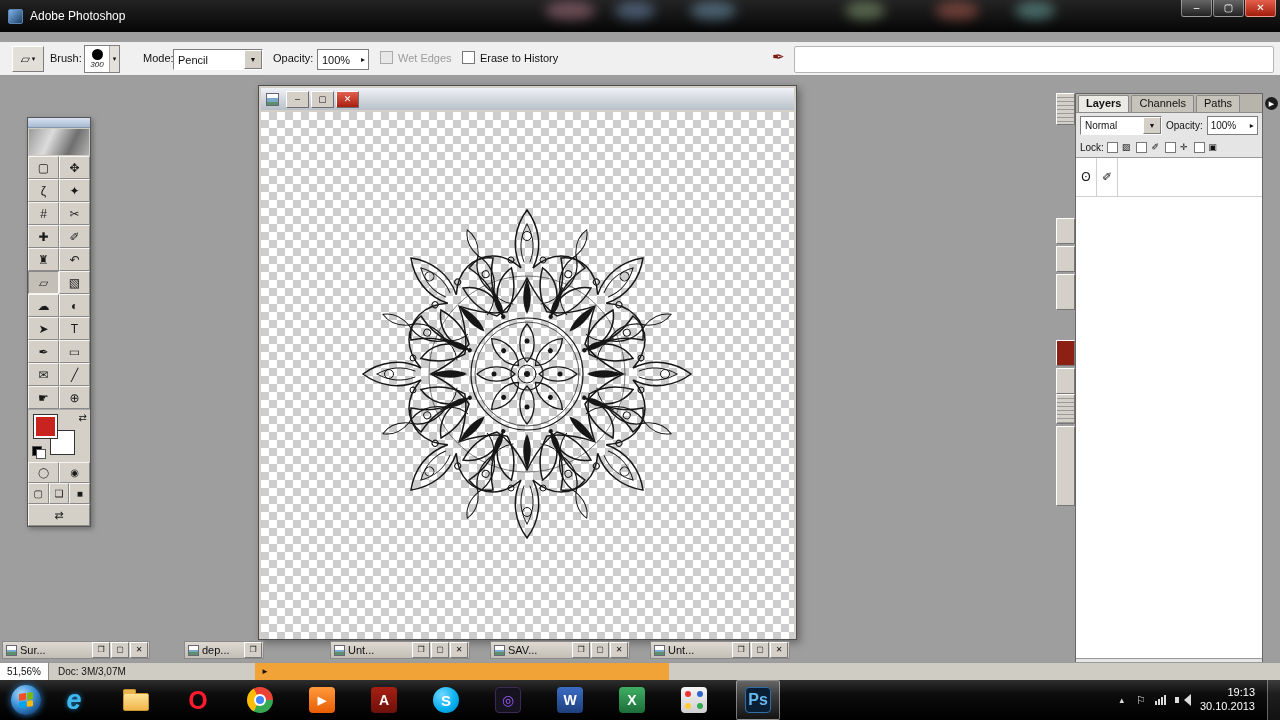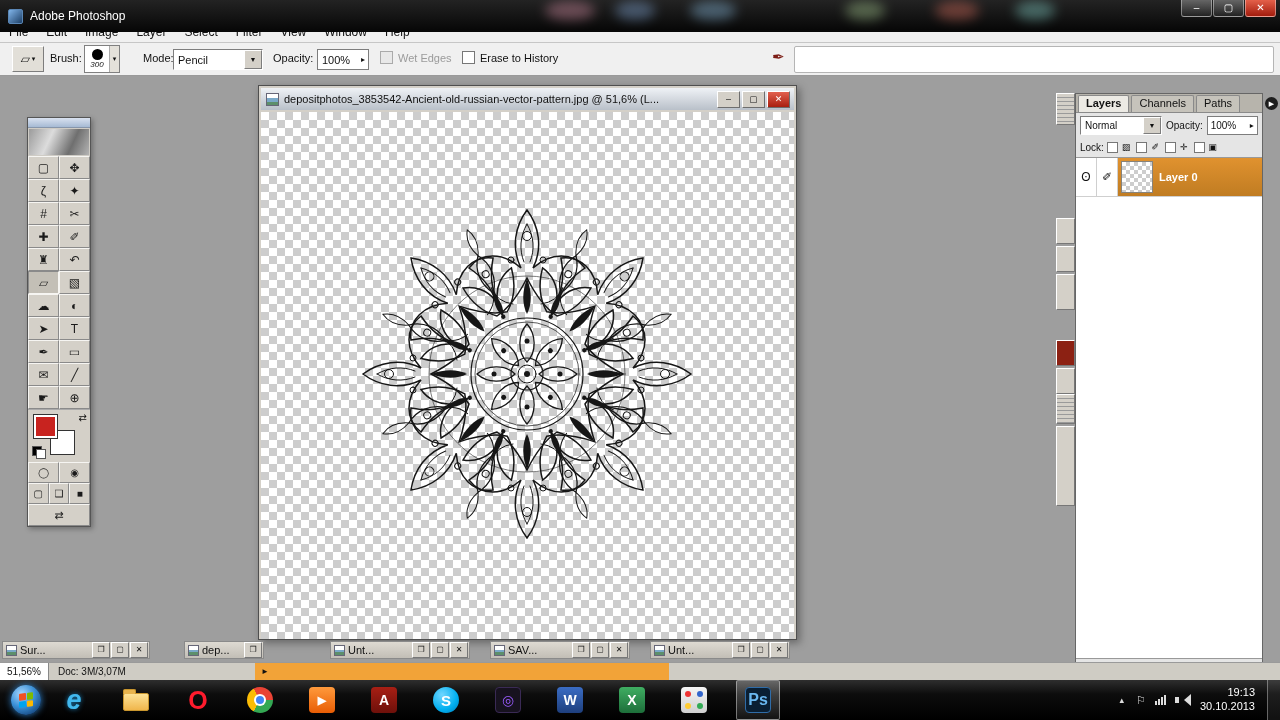--- a/index.html
+++ b/index.html
@@ -213,31 +213,20 @@
     <span class="blob" style="left:1015px;width:40px;background:#7fc8c0"></span>
     <span class="app-icon"></span>
     <span class="app-title">Adobe Photoshop</span>
     <div class="wbtns">
       <div class="wbtn">–</div>
       <div class="wbtn">▢</div>
       <div class="wbtn close">✕</div>
     </div>
   </div>
 
-  <div class="menubar">
-    <span class="menu-item">File</span>
-    <span class="menu-item">Edit</span>
-    <span class="menu-item">Image</span>
-    <span class="menu-item">Layer</span>
-    <span class="menu-item">Select</span>
-    <span class="menu-item">Filter</span>
-    <span class="menu-item">View</span>
-    <span class="menu-item">Window</span>
-    <span class="menu-item">Help</span>
-  </div>
 
   <div class="optionsbar">
     <div class="o-tp raised">
       <span class="tp-glyph">▱</span>
       <span class="tp-arrow">▾</span>
     </div>
     <span class="o-label" style="left:50px">Brush:</span>
     <div class="o-preview">
       <span class="bp-main">
         <span class="bp-dot"></span>
@@ -378,21 +367,20 @@
   <div class="rtab" style="top:246px;height:24px"></div>
   <div class="rtab" style="top:274px;height:34px"></div>
   <div class="rtab red" style="top:340px;height:24px"></div>
   <div class="rtab" style="top:368px;height:24px"></div>
   <div class="rtab grip" style="top:394px;height:28px"></div>
   <div class="rtab" style="top:426px;height:78px"></div>
 
   <div class="docwin">
     <div class="dw-title">
       <span class="dw-icon"></span>
-      <span class="dw-titletext">depositphotos_3853542-Ancient-old-russian-vector-pattern.jpg @ 51,6% (L...</span>
       <span class="dw-btn">–</span>
       <span class="dw-btn">▢</span>
       <span class="dw-btn close">✕</span>
     </div>
     <div class="dw-body checker">
       <svg class="mandala" width="340" height="340" viewBox="-170 -170 340 340">
         <defs>
           <g id="pm" fill="none" stroke="#161616" stroke-width="1.5">
             <path d="M0,-164 C 12,-148 16,-126 6,-106 C 24,-122 46,-122 58,-106 C 46,-98 36,-88 32,-74 C 40,-84 52,-88 64,-86 C 56,-72 44,-62 30,-58 C 18,-66 8,-80 0,-96 C -8,-80 -18,-66 -30,-58 C -44,-62 -56,-72 -64,-86 C -52,-88 -40,-84 -32,-74 C -36,-88 -46,-98 -58,-106 C -46,-122 -24,-122 -6,-106 C -16,-126 -12,-148 0,-164 Z"></path>
             <path d="M0,-150 C 7,-138 8,-124 3,-112" stroke-width="1"></path>
@@ -488,24 +476,20 @@
       <span class="lock-glyph">▣</span>
     </div>
     <div class="lp-list">
       <div class="lp-row">
         <div class="lp-eye">
             <span>ʘ</span>
           </div>
         <div class="lp-paint">
             <span>✐</span>
           </div>
-        <div class="lp-rowmain">
-          <div class="lp-thumb checker-sm"></div>
-          <span class="lp-name">Layer 0</span>
-        </div>
       </div>
     </div>
     <div class="lp-bottom">
       <span class="lp-fbtn">ƒ</span>
       <span class="lp-fbtn">◧</span>
       <span class="lp-fbtn">▢</span>
       <span class="lp-fbtn">◐</span>
       <span class="lp-fbtn">▤</span>
       <span class="lp-fbtn">⌦</span>
     </div>

